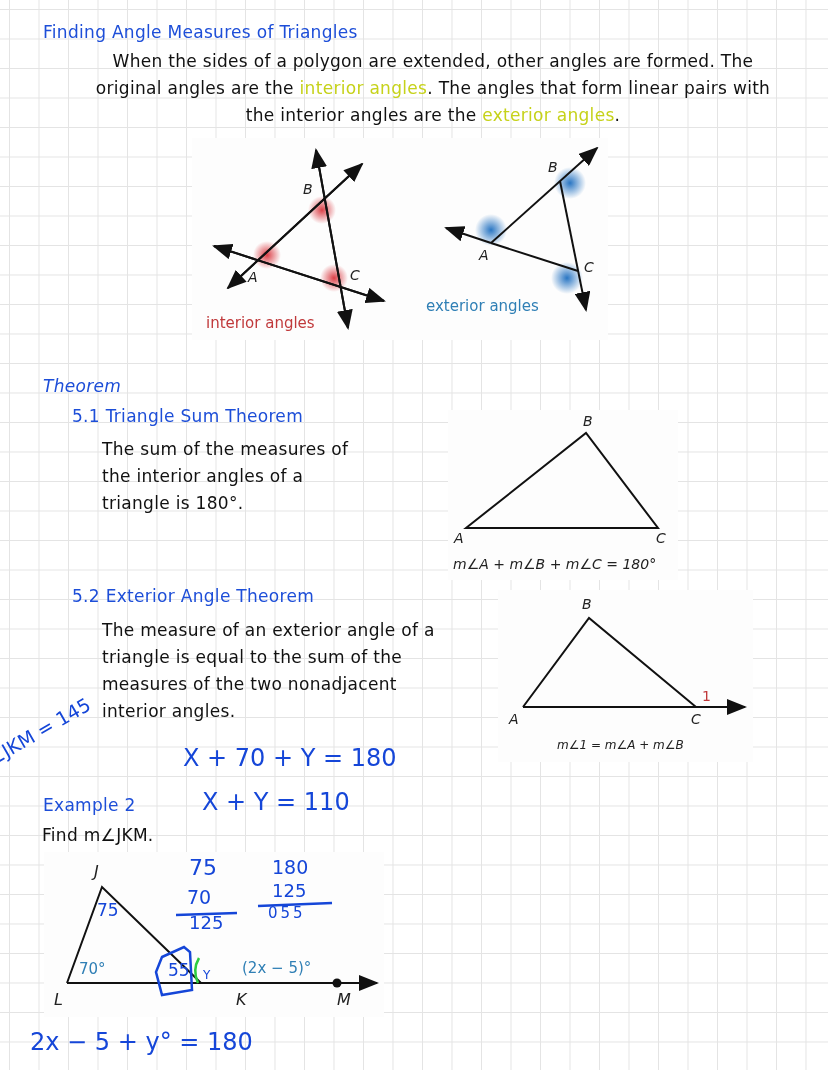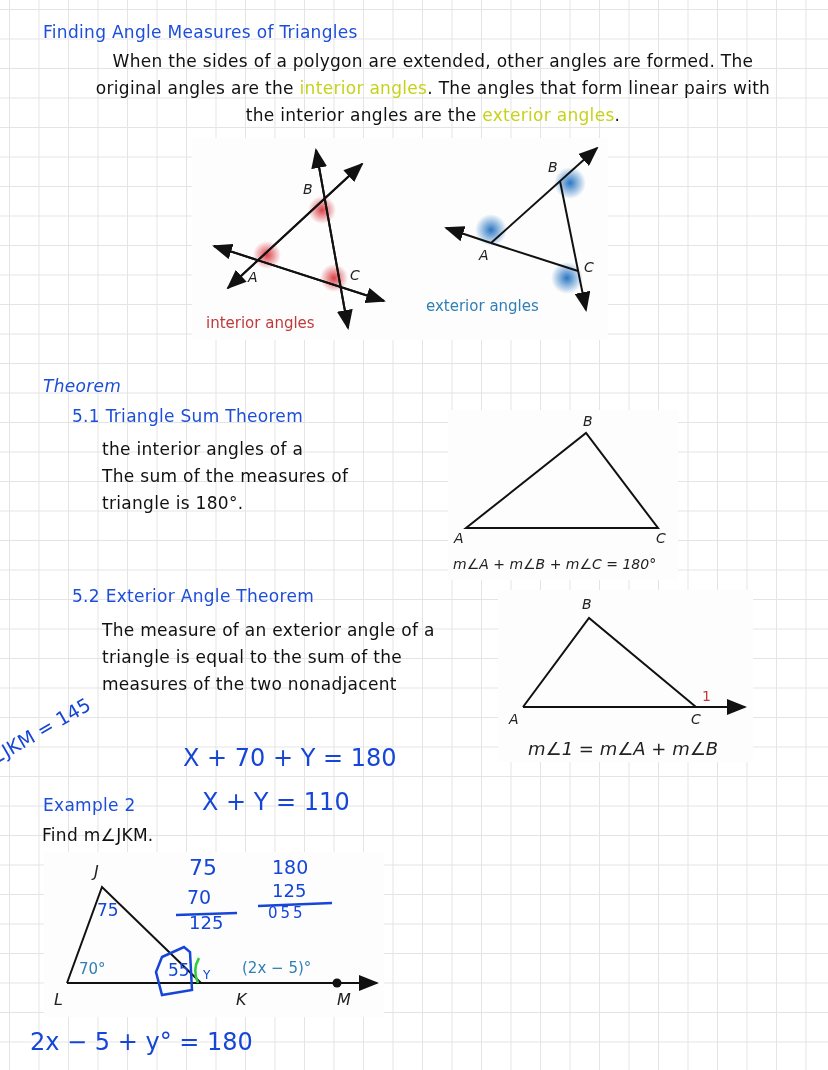--- a/index.html
+++ b/index.html
@@ -80,57 +80,58 @@
   <span class="abs caption" style="left:14px; top:176px; color:#c0393b;">interior angles</span>
   <span class="abs figlabel" style="left:356px; top:21px;">B</span>
   <span class="abs figlabel" style="left:287px; top:109px;">A</span>
   <span class="abs figlabel" style="left:392px; top:121px;">C</span>
   <span class="abs caption" style="left:234px; top:159px; color:#2f7fb5;">exterior angles</span>
 </div>
 
 <div class="abs heading" style="left:43px; top:376px;font-style:italic;">Theorem</div>
 <div class="abs heading" style="left:72px; top:406px;">5.1 Triangle Sum Theorem</div>
 <div class="abs note" style="left:102px; top:436px;">
+  <div>The sum of the measures of</div>
   <div>the interior angles of a</div>
-  <div>The sum of the measures of</div>
   <div>triangle is 180°.</div>
 </div>
 
 <div class="abs figbg" style="left:448px; top:410px; width:230px; height:170px;">
   <svg width="230" height="170" style="left:0;top:0;">
     <polygon points="18,118 138,23 210,118" fill="none" stroke="#111" stroke-width="2"></polygon>
   </svg>
   <span class="abs figlabel" style="left:135px; top:3px;">B</span>
   <span class="abs figlabel" style="left:6px; top:120px;">A</span>
   <span class="abs figlabel" style="left:208px; top:120px;">C</span>
   <span class="abs figlabel" style="left:5px; top:146px; font-size:14px;">m∠A + m∠B + m∠C = 180°</span>
 </div>
 
 <div class="abs heading" style="left:72px; top:586px;">5.2 Exterior Angle Theorem</div>
 <div class="abs note" style="left:102px; top:617px;">
   <div>The measure of an exterior angle of a</div>
   <div>triangle is equal to the sum of the</div>
   <div>measures of the two nonadjacent</div>
+  <div>interior angles.</div>
 </div>
 
 <div class="abs figbg" style="left:498px; top:590px; width:255px; height:172px;">
   <svg width="255" height="172" style="left:0;top:0;">
     <defs>
       <marker id="arr2" markerWidth="10" markerHeight="8" refX="9" refY="4" orient="auto">
         <path d="M0,0 L10,4 L0,8 Z" fill="#111"></path>
       </marker>
     </defs>
     <polyline points="25,117 91,28 198,117" fill="none" stroke="#111" stroke-width="2"></polyline>
     <line x1="25" y1="117" x2="247" y2="117" stroke="#111" stroke-width="2" marker-end="url(#arr2)"></line>
   </svg>
   <span class="abs figlabel" style="left:84px; top:6px;">B</span>
   <span class="abs figlabel" style="left:11px; top:121px;">A</span>
   <span class="abs figlabel" style="left:193px; top:121px;">C</span>
   <span class="abs" style="left:204px; top:98px; color:#c0393b; font-size:14px;">1</span>
-  <span class="abs figlabel" style="left:30px; top:148px; font-size:18px;">m∠1 = m∠A + m∠B</span>
+  <span class="abs figlabel" style="left:59px; top:148px; font-size:12px;">m∠1 = m∠A + m∠B</span>
 </div>
 
 <div class="abs ink" style="left:-6px; top:748px; font-size:19px; transform:rotate(-30deg); transform-origin:left bottom;">∠JKM = 145</div>
 
 <div class="abs ink" style="left:183px; top:744px; font-size:24px;">X + 70 + Y = 180</div>
 <div class="abs ink" style="left:202px; top:788px; font-size:24px;">X + Y = 110</div>
 
 <div class="abs heading" style="left:43px; top:795px;">Example 2</div>
 <div class="abs note" style="left:42px; top:822px;">Find m∠JKM.</div>
 

